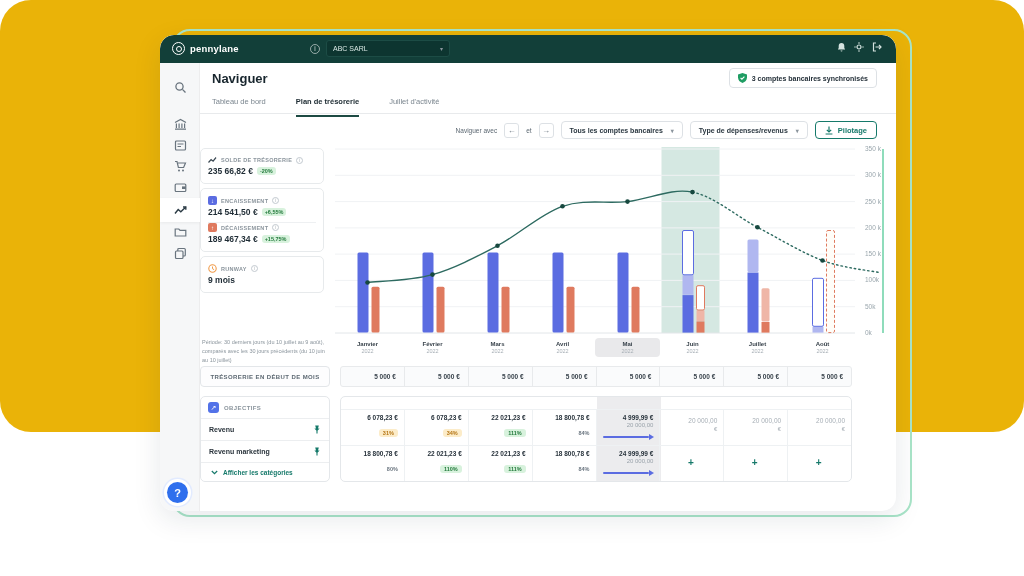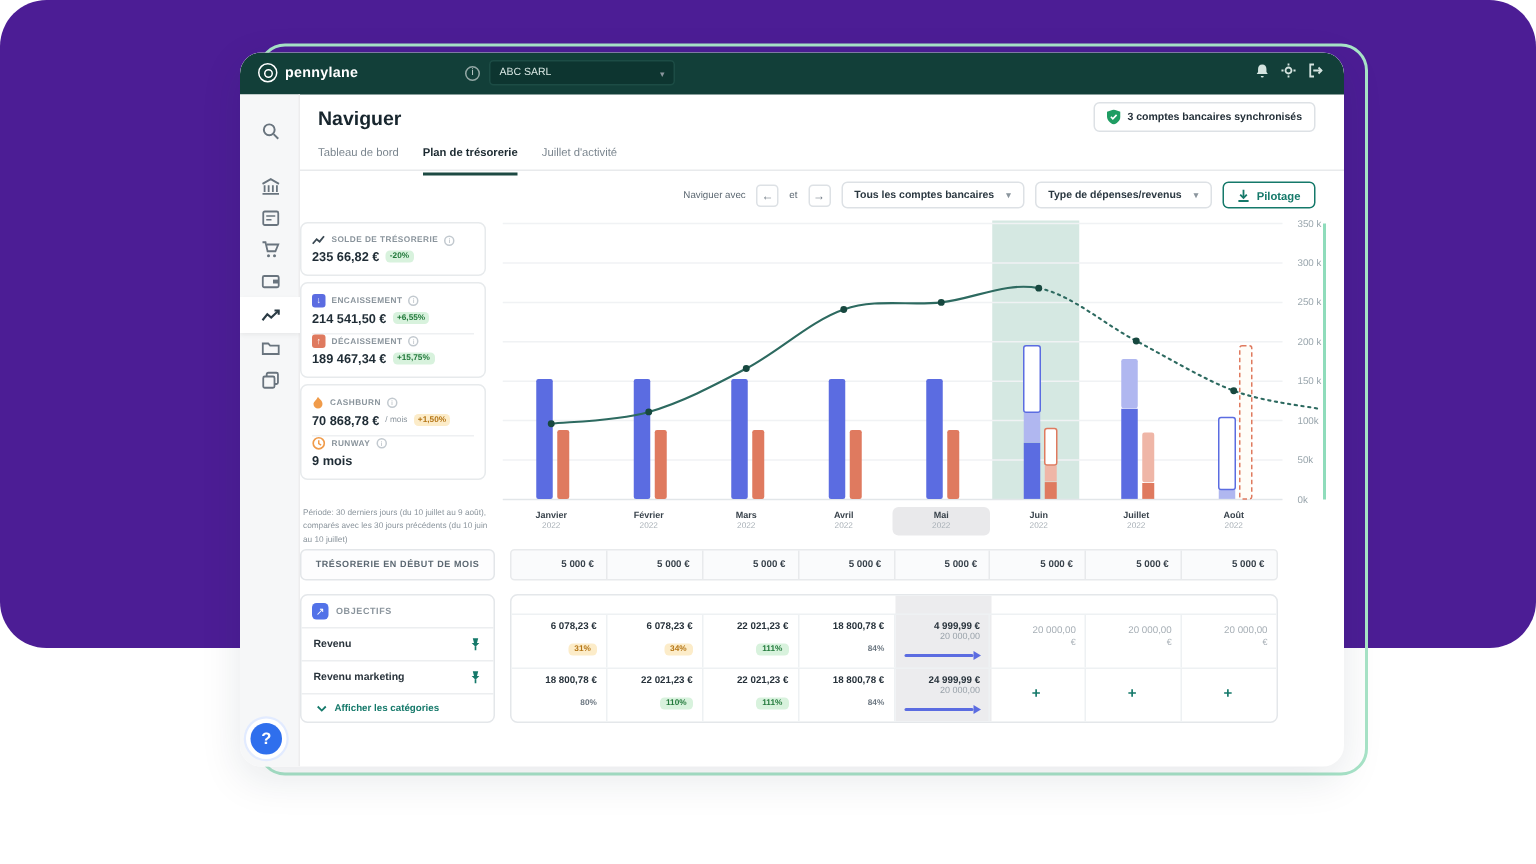--- a/index.html
+++ b/index.html
@@ -1,17 +1,17 @@
 <!DOCTYPE html>
 <html><head>
 <meta charset="utf-8">
 <style>
   * { margin:0; padding:0; box-sizing:border-box; }
   html,body { width:1024px; height:576px; background:#ffffff; font-family:"Liberation Sans", sans-serif; overflow:hidden; }
-  .stage { position:relative; width:1024px; height:432px; background:#4c1d95;border-radius:31px; }
+  .stage { position:relative; width:1024px; height:432px; background:#eab308;border-radius:31px; }
 
   .mint-outline { position:absolute; left:172px; top:29px; width:740px; height:488px; border:2px solid #a8e4c8; border-radius:18px; }
   .window { position:absolute; left:160px; top:35px; width:736px; height:476px; background:#fff; border-radius:14px; box-shadow:0 8px 28px rgba(20,40,60,.10); overflow:hidden; }
 
   
   .topbar { position:absolute; left:0; top:0; width:736px; height:28px; background:#123f39; border-radius:14px 14px 0 0; }
   .brand { position:absolute; left:12px; top:7px; display:flex; align-items:center; gap:5px; color:#fff; }
   .brand-mark { width:13px; height:13px; border:1.4px solid #fff; border-radius:50%; position:relative; }
   .brand-mark::after { content:""; position:absolute; left:3px; top:3px; width:4px; height:4px; border:1.2px solid #fff; border-radius:50%; }
   .brand-name { font-size:9.5px; font-weight:bold; letter-spacing:.2px; }
@@ -27,21 +27,21 @@
   .s-item.first { margin-top:14px; margin-bottom:16px; }
   .s-item.active { background:#ffffff; height:24px; box-shadow:0 1px 3px rgba(0,0,0,.06); }
   .help-btn { position:absolute; left:7px; bottom:8px; width:21px; height:21px; border-radius:50%; background:#2f6fed; color:#fff; font-size:11px; font-weight:bold; display:flex; align-items:center; justify-content:center; box-shadow:0 0 0 3px #fff,0 0 0 4.5px #e2ebff; }
 
   
   .page-title { position:absolute; left:52px; top:36px; font-size:13px; font-weight:bold; color:#18262e; }
   .sync-btn { position:absolute; right:19px; top:33px; height:20px; background:#fff; border:1px solid #dde1e5; border-radius:4px; display:flex; align-items:center; gap:5px; padding:0 8px; font-size:7px; color:#232f38; font-weight:bold; }
 
   
   .tabs-line { position:absolute; left:40px; right:0; top:78px; border-bottom:1px solid #e8eaec; }
-  .tabs { position:absolute; left:52px; top:62px; display:flex; gap:16px;justify-content:center; }
+  .tabs { position:absolute; left:52px; top:62px; display:flex; gap:30px;justify-content:center; }
   .tab { font-size:7.5px; color:#7b868f; padding-bottom:9px; }
   .tab.active { color:#1b2930; font-weight:bold; border-bottom:2px solid #1d4a43; }
 
   
   .filter-row { position:absolute; right:19px; top:86px; display:flex; align-items:center; gap:7px; }
   .nav-label { font-size:6.5px; color:#5b6771; }
   .nav-btn { width:15px; height:15px; border:1px solid #dde1e5; border-radius:3px; background:#fff; color:#6b7680; font-size:8px; display:flex; align-items:center; justify-content:center; }
   .dropdown { height:18px; border:1px solid #dde1e5; border-radius:4px; background:#fff; display:flex; align-items:center; gap:8px; padding:0 8px; font-size:7px; color:#2a3740; font-weight:bold; }
   .dd-caret { color:#8b959d; font-size:6px; }
   .btn-export { height:18px; border:1px solid #15796a; border-radius:4px; background:#fff; color:#15796a; display:flex; align-items:center; gap:5px; padding:0 9px; font-size:7.5px; font-weight:bold; }
@@ -292,34 +292,20 @@
             <span class="kpi-label">DÉCAISSEMENT</span>
             <span class="info">i</span>
           </div>
           <div class="kpi-val-row">
             <span class="kpi-value">189 467,34 €</span>
             <span class="badge green">+15,75%</span>
           </div>
         </div>
       </div>
       <div class="kpi-card">
-        <div class="kpi-entry">
-          <div class="kpi-head">
-            <svg width="8" height="9" viewBox="0 0 8 9">
-                <path d="M4 0.5C5 2.2 7 3 7 5.3A3 3 0 0 1 1 5.3C1 3.8 2.8 3 4 0.5z" fill="#f09b4a"></path>
-              </svg>
-            <span class="kpi-label">CASHBURN</span>
-            <span class="info">i</span>
-          </div>
-          <div class="kpi-val-row">
-            <span class="kpi-value">70 868,78 €</span>
-            <span class="kpi-suffix">/ mois</span>
-            <span class="badge orange">+1,50%</span>
-          </div>
-        </div>
         <div class="kpi-entry">
           <div class="kpi-head">
             <svg width="9" height="9" viewBox="0 0 9 9">
                 <circle cx="4.5" cy="4.5" r="3.7" fill="none" stroke="#f09b4a" stroke-width="1.1"></circle>
                 <path d="M4.5 2.5v2.2l1.6 1" fill="none" stroke="#f09b4a" stroke-width="1"></path>
               </svg>
             <span class="kpi-label">RUNWAY</span>
             <span class="info">i</span>
           </div>
           <div class="kpi-val-row">

